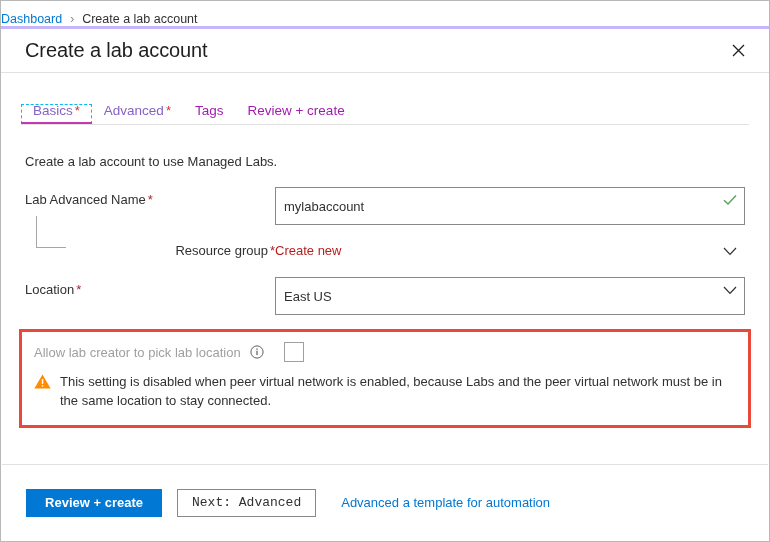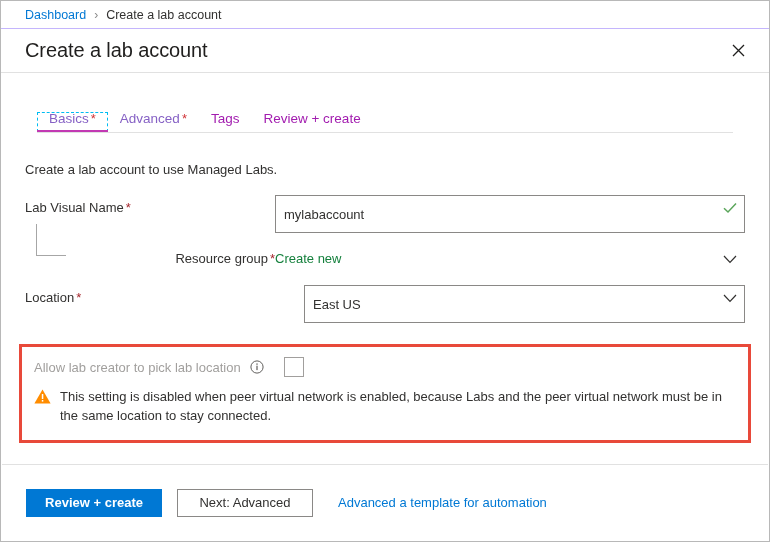--- a/index.html
+++ b/index.html
@@ -17,24 +17,23 @@
     height: 542px;
     background: #ffffff;
     border: 1px solid #b8b8b8;
     overflow: hidden;
   }
 
   
   .breadcrumb-bar {
     height: 28px;
     background: #ffffff;
-    border-bottom: 1px solid #c4b5fd;
-    display: flex;
-    align-items: center;
-    padding-left: 24px;
+    border-bottom: 3px solid #c4b5fd;
+    display: flex;
+    align-items: flex-end;
     font-size: 12.5px;
   }
   .crumb-link {
     color: #0078d4;
     cursor: pointer;
     white-space: nowrap;
   }
   .crumb-sep {
     color: #8a8a8a;
     margin: 0 8px;
@@ -63,22 +62,22 @@
   .close-btn {
     width: 26px; height: 26px;
     display: flex; align-items: center; justify-content: center;
     cursor: pointer;
     color: #201f1e;
   }
   .close-btn svg { display: block; }
 
   
   .tabs-wrap {
-    margin-top: 30px;
-    padding: 0 36px;
+    margin-top: 22px;
+    padding: 0 20px;
     position: relative;
   }
   .tabs {
     display: flex;
     align-items: flex-end;
     border-bottom: 1px solid #e1e1e1;
     height: 30px;
   }
   .tab {
     font-size: 13.5px;
@@ -167,21 +166,21 @@
     position: absolute;
     right: 8px;
     top: 0;
     height: 26px;
     display: flex;
     align-items: center;
     color: #5ba55b;
   }
   .sub-link {
     display: inline-block;
-    color: #15803d;
+    color: #b91c1c;
     font-size: 13px;
     margin-top: 5px;
     cursor: pointer;
   }
 
   
   .rg-row .field-label {
     padding-left: 45px;
     text-align: right;
   }
@@ -190,21 +189,21 @@
     left: 11px;
     top: -22px;
     width: 30px;
     height: 32px;
     border-left: 1px solid #a6a6a6;
     border-bottom: 1px solid #a6a6a6;
   }
 
   
   .warn-box {
-    margin: 21px -6px 0 -6px;
+    margin: 14px -6px 0 -6px;
     border: 3px solid #e8493a;
     padding: 10px 12px 14px 12px;
   }
   .toggle-row {
     display: flex;
     align-items: center;
   }
   .toggle-label {
     font-size: 13px;
     color: #a19f9d;
@@ -266,21 +265,21 @@
     cursor: pointer;
     padding: 0 14px;
   }
   .btn-secondary {
     background: #ffffff;
     color: #323130;
     border: 1px solid #8a8886;
     height: 28px;
     min-width: 136px;
     font-size: 13px;
-    font-family: Liberation Sans, sans-serif;
+    font-family: Liberation Mono, monospace;
     cursor: pointer;
     margin-left: 15px;
     padding: 0 14px;
   }
   .footer-link {
     color: #0078d4;
     font-size: 13px;
     margin-left: 25px;
     cursor: pointer;
   }
@@ -322,21 +321,21 @@
       </div>
     </div>
   </div>
 
   <div class="form-body">
 
     <div class="intro">Create a lab account to use Managed Labs.</div>
 
     <div class="field-row">
       <div class="field-label">
-        <span>Lab Visual Name</span><span class="req">*</span>
+        <span>Lab Advanced Name</span><span class="req">*</span>
       </div>
       <div class="field-control">
         <div class="txt-input">
           <span>mylabaccount</span>
         </div>
         <span class="valid-check">
           <svg width="14" height="12" viewBox="0 0 14 12" aria-hidden="true">
             <path d="M1 6.2 L5 10 L13 1.4" stroke="#5ba55b" stroke-width="1.5" fill="none"></path>
           </svg>
         </span>
@@ -352,21 +351,21 @@
       <div class="field-control">
         <span class="dd-chevron">
           <svg width="14" height="9" viewBox="0 0 14 9" aria-hidden="true">
             <path d="M1 1 L7 7.4 L13 1" stroke="#323130" stroke-width="1.2" fill="none"></path>
           </svg>
         </span>
         <span class="sub-link">Create new</span>
       </div>
     </div>
 
-    <div class="field-row" style="margin-top:12px;gap:29px;">
+    <div class="field-row" style="margin-top:12px;">
       <div class="field-label">
         <span>Location</span><span class="req">*</span>
       </div>
       <div class="field-control">
         <div class="dd-input">
           <span>East US</span>
         </div>
         <span class="dd-chevron">
           <svg width="14" height="9" viewBox="0 0 14 9" aria-hidden="true">
             <path d="M1 1 L7 7.4 L13 1" stroke="#323130" stroke-width="1.2" fill="none"></path>

